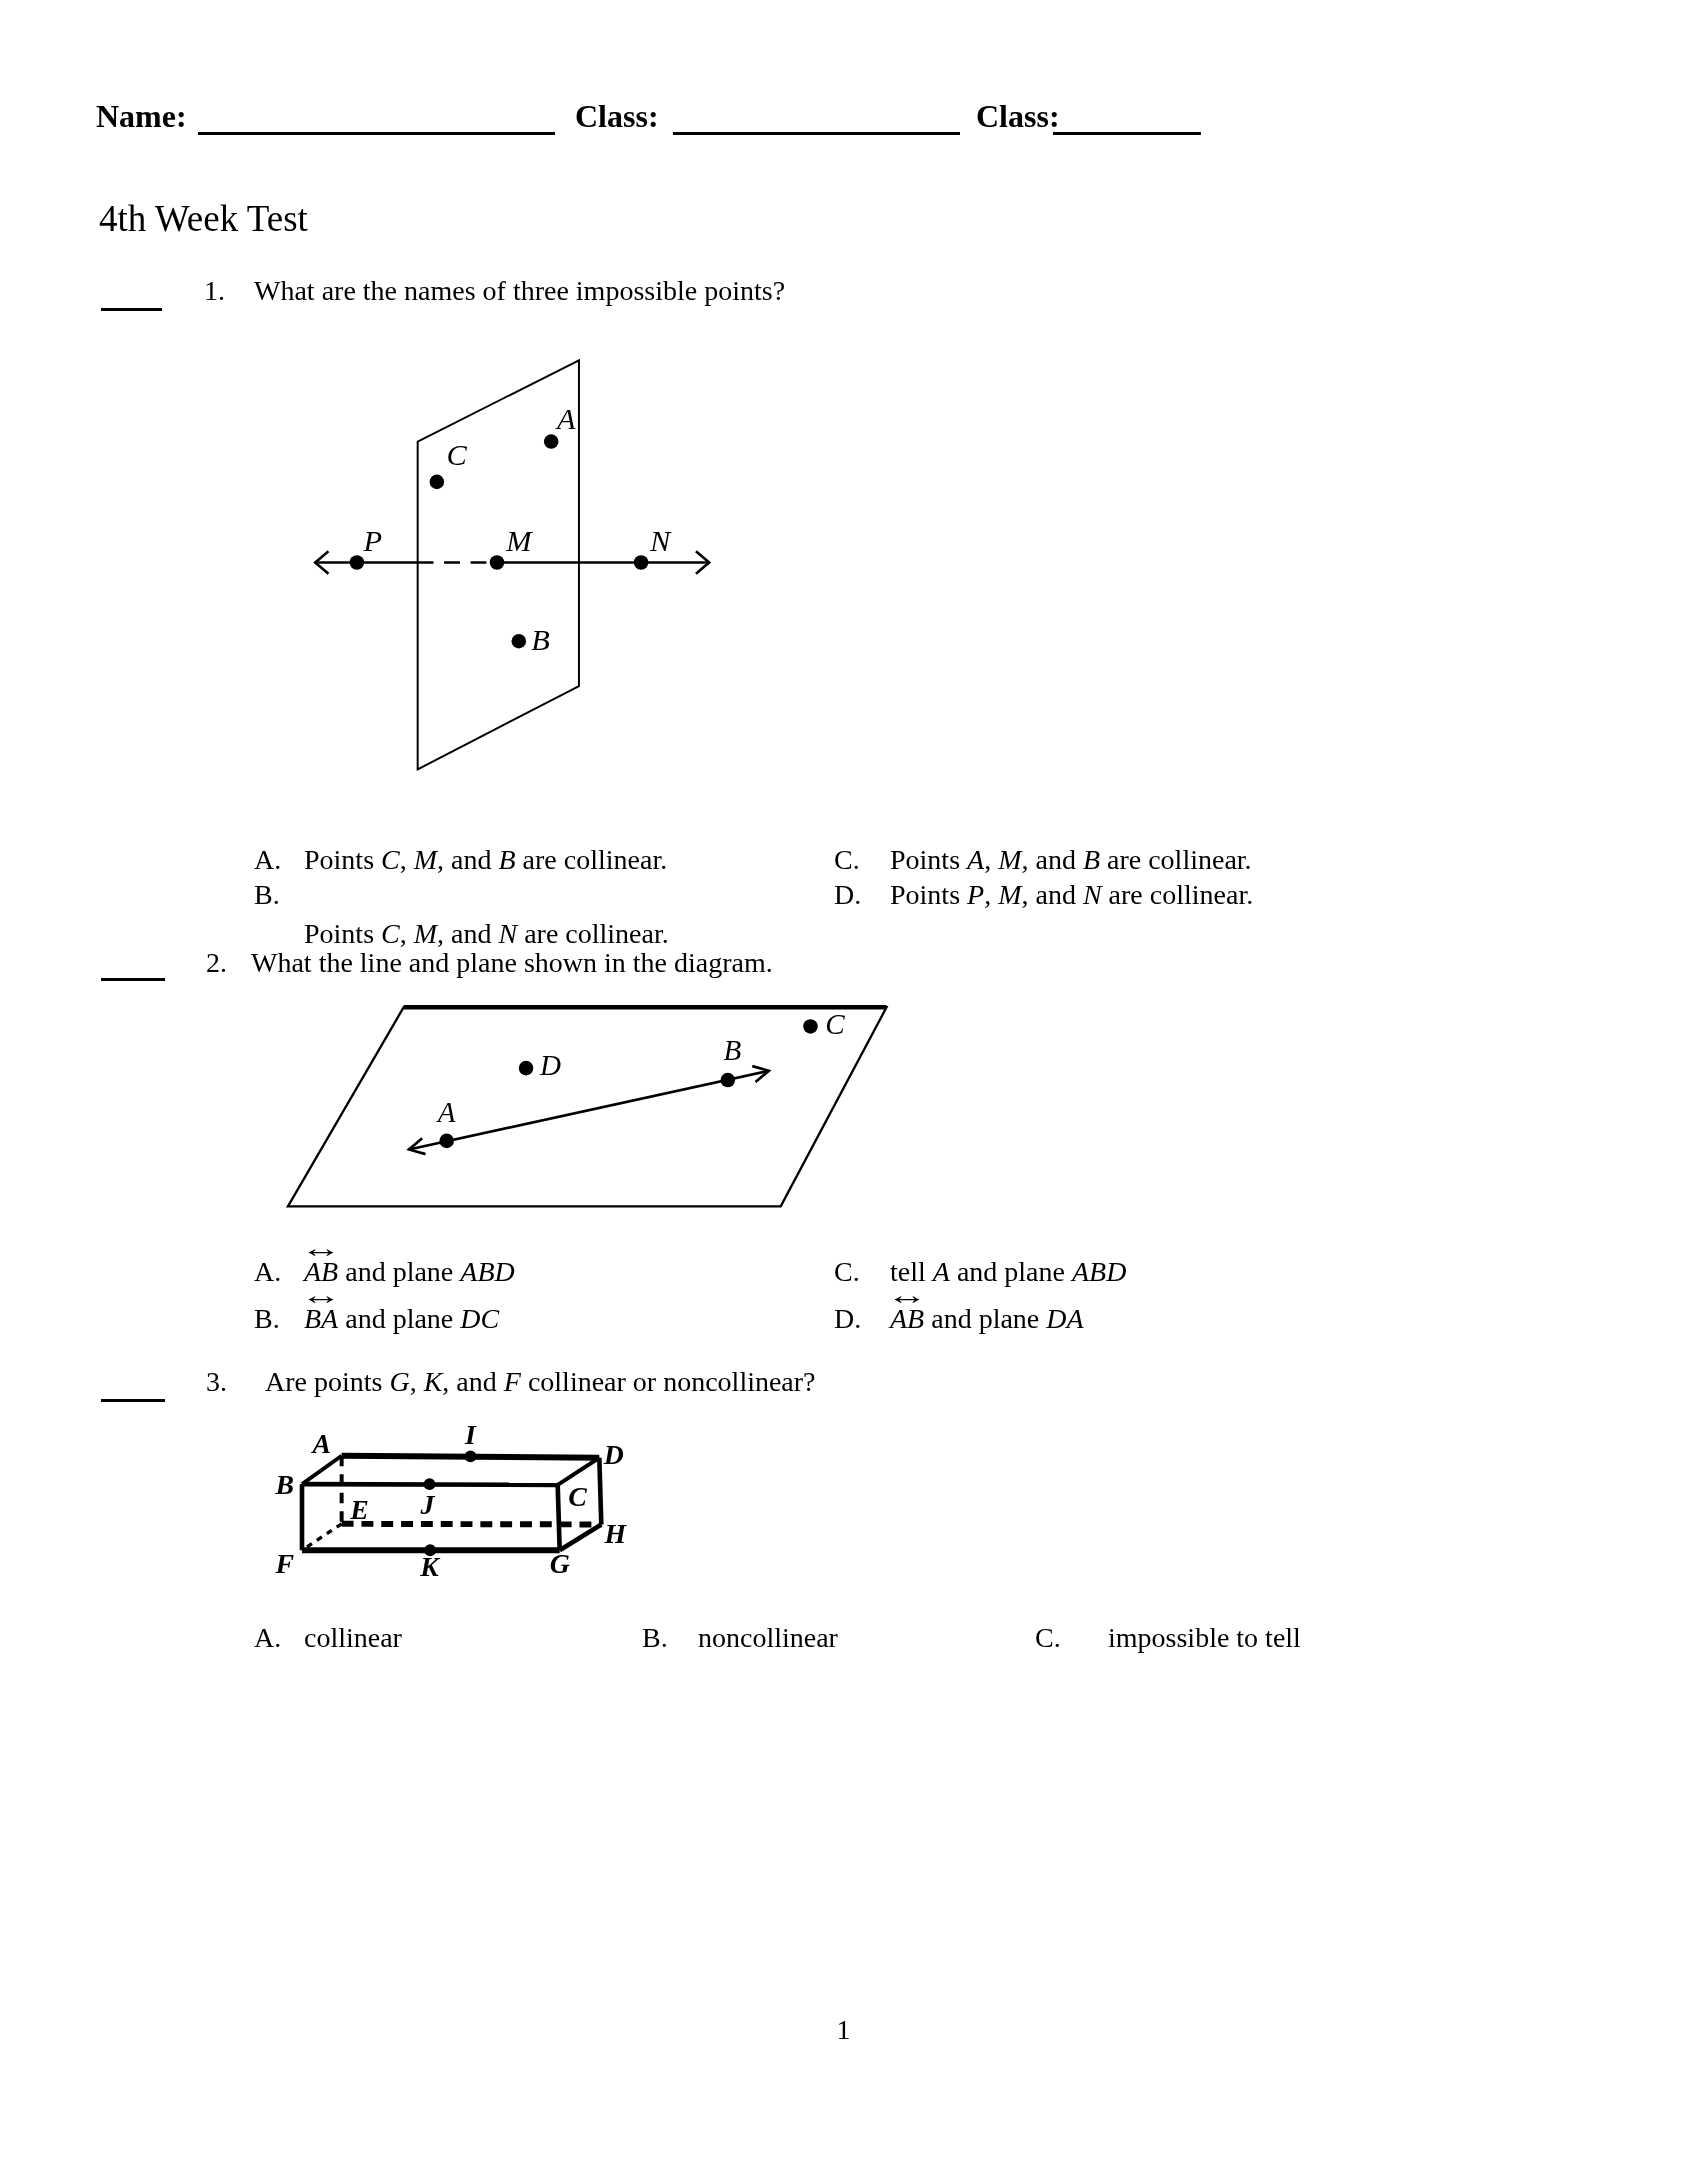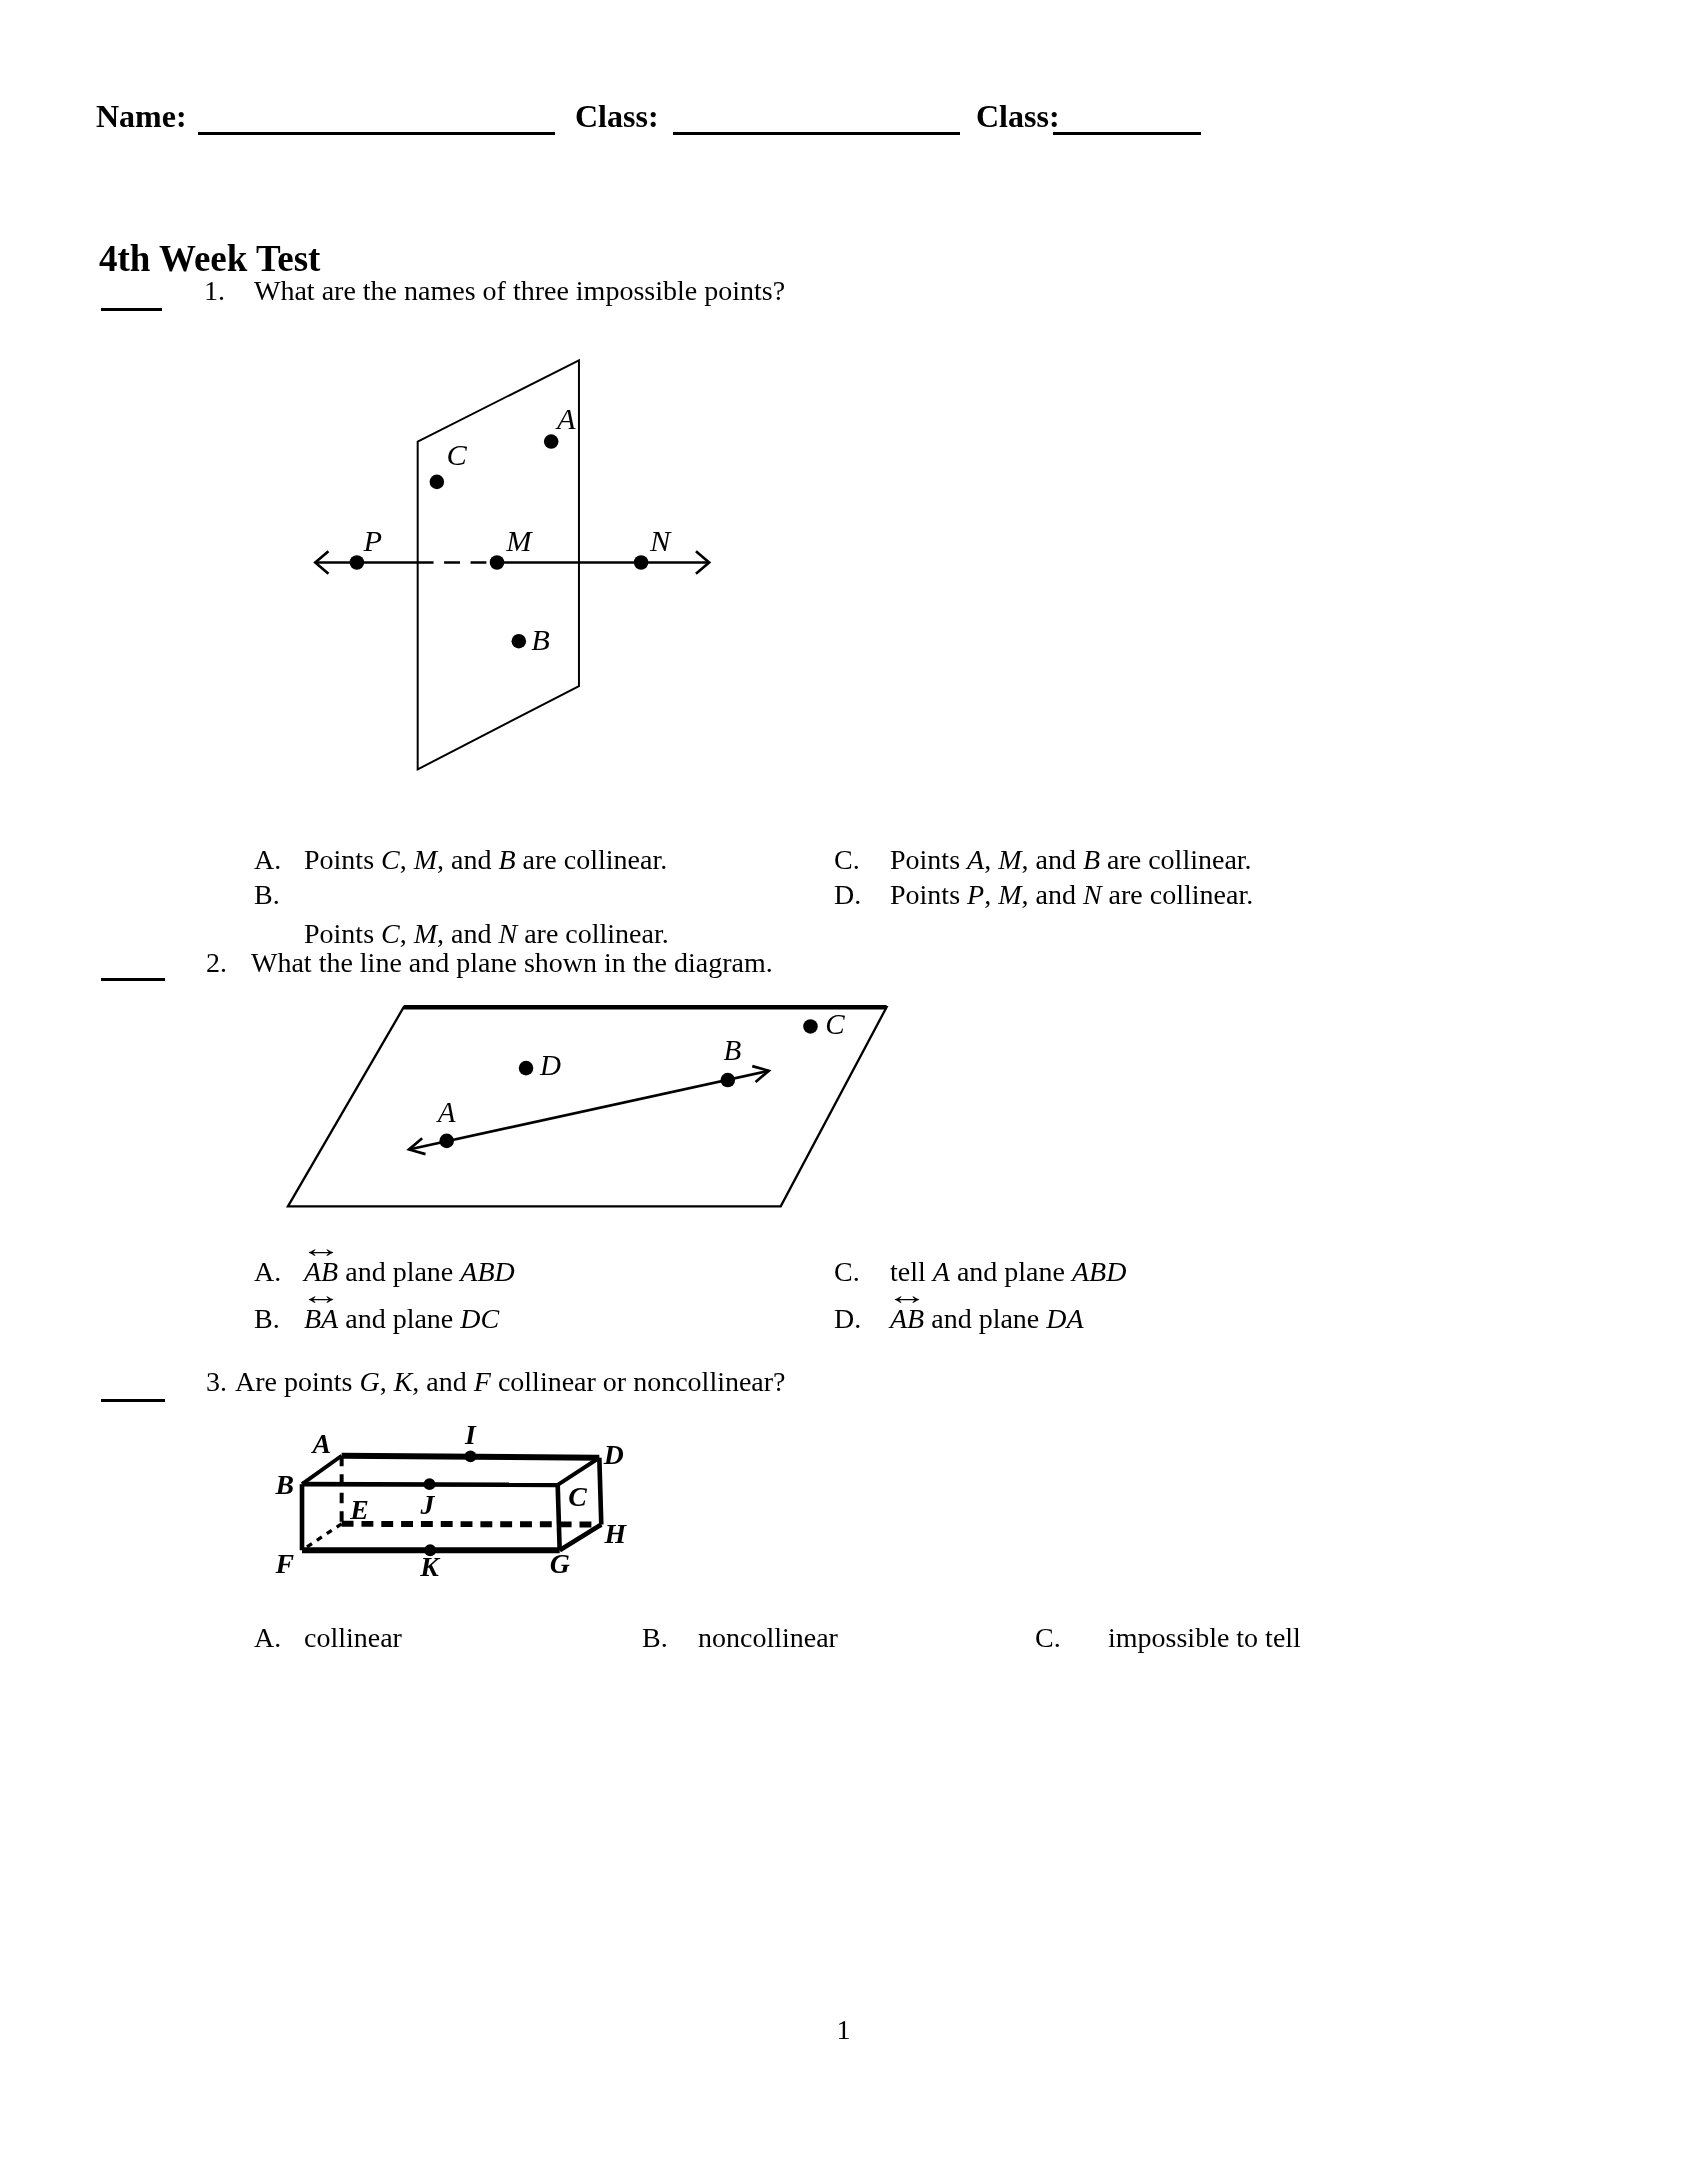--- a/index.html
+++ b/index.html
@@ -4,21 +4,21 @@
 <style>
   * { margin:0; padding:0; box-sizing:border-box; }
   html,body { background:#ffffff; }
   .page {
     position:relative; width:1369px; height:2183px; background:#ffffff;
     font-family:"Liberation Serif", serif; color:#000000; overflow:hidden;
   }
   .abs { position:absolute; white-space:nowrap; }
   .t42 { font-size:28px; line-height:1.15; }
   .t48b { font-size:32px; line-height:1.15; font-weight:bold; }
-  .t56b { font-size:37px; line-height:1.15; font-weight:bold;margin-top:40px; }
+  .t56b { font-size:37px; line-height:1.15; font-weight:normal; }
   .it { font-style:italic; }
   .hl { position:absolute; height:2.6px; background:#000000; }
   .center-row { left:0; width:1687px; text-align:center; }
   
   .ovl { position:relative; display:inline-block; }
   .ovl .mk {
     position:absolute; left:50%; top:-0.78em;
     transform:translateX(-50%) scaleX(1.55);
     font-style:normal; font-size:0.95em; line-height:1;
   }
@@ -101,21 +101,21 @@
   <div class="abs t42" style="left:304px; top:1256px"><span class="it ovl"><span class="mk">↔</span>AB</span><span> and plane </span><span class="it">ABD</span></div>
   <div class="abs t42" style="left:254px; top:1303px">B.</div>
   <div class="abs t42" style="left:304px; top:1303px"><span class="it ovl"><span class="mk">↔</span>BA</span><span> and plane </span><span class="it">DC</span></div>
   <div class="abs t42" style="left:834px; top:1256px">C.</div>
   <div class="abs t42" style="left:890px; top:1256px"><span>tell </span><span class="it">A</span><span> and plane </span><span class="it">ABD</span></div>
   <div class="abs t42" style="left:834px; top:1303px">D.</div>
   <div class="abs t42" style="left:890px; top:1303px"><span class="it ovl"><span class="mk">↔</span>AB</span><span> and plane </span><span class="it">DA</span></div>
 
   <div class="hl" style="left:101px; top:1399px; width:64px"></div>
   <div class="abs t42" style="left:206px; top:1366px">3.</div>
-  <div class="abs t42" style="left:235px; top:1366px"><span>Are points </span><span class="it">G</span><span>, </span><span class="it">K</span><span>, and </span><span class="it">F</span><span> collinear or noncollinear?</span></div>
+  <div class="abs t42" style="left:265px; top:1366px"><span>Are points </span><span class="it">G</span><span>, </span><span class="it">K</span><span>, and </span><span class="it">F</span><span> collinear or noncollinear?</span></div>
 
   <svg style="left:265px; top:1416px" width="370" height="172" viewBox="0 0 560 260">
 
     <line x1="116" y1="60" x2="116" y2="163" stroke="#000" stroke-width="6" stroke-dasharray="16 12"></line>
     <line x1="116" y1="163" x2="509" y2="164" stroke="#000" stroke-width="9" stroke-dasharray="18 12"></line>
     <line x1="116" y1="163" x2="56" y2="203" stroke="#000" stroke-width="5" stroke-dasharray="9 9"></line>
 
     <line x1="116" y1="60" x2="506" y2="63" stroke="#000" stroke-width="9"></line>
     <line x1="56" y1="103" x2="443" y2="104" stroke="#000" stroke-width="7"></line>
     <line x1="56" y1="203" x2="446" y2="203" stroke="#000" stroke-width="9"></line>

